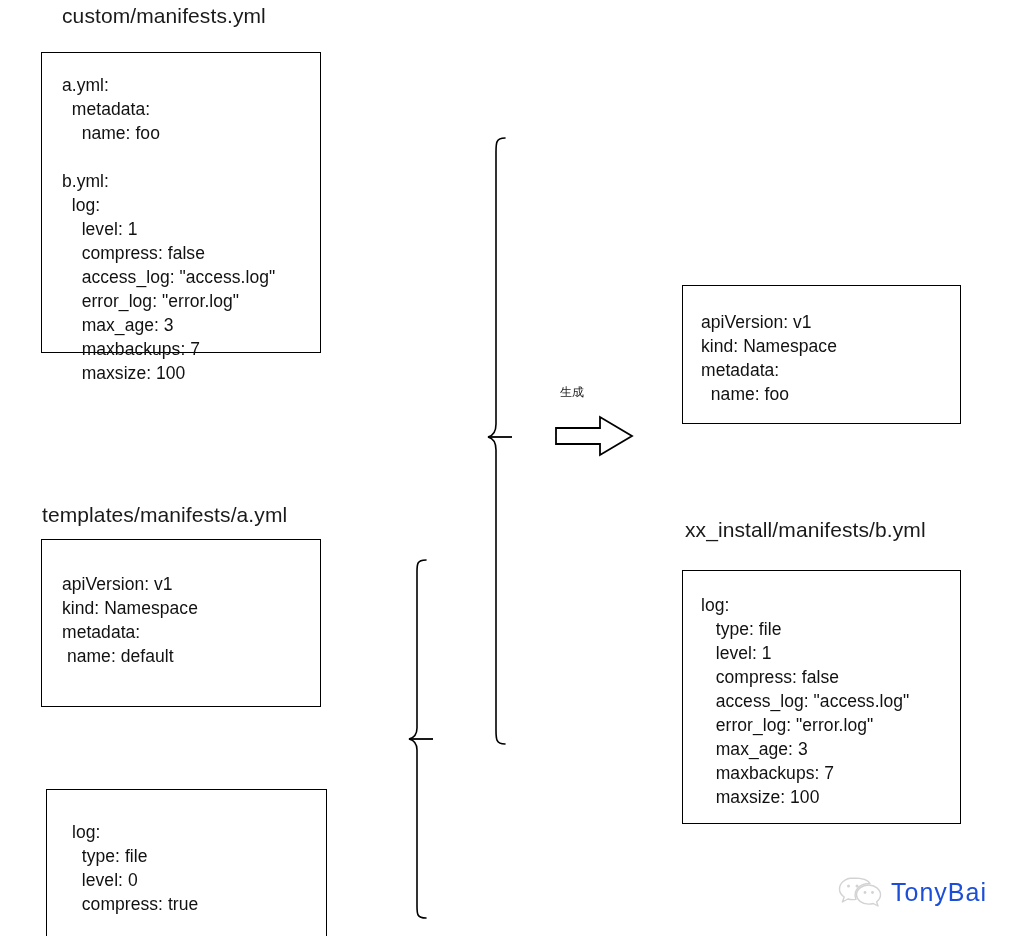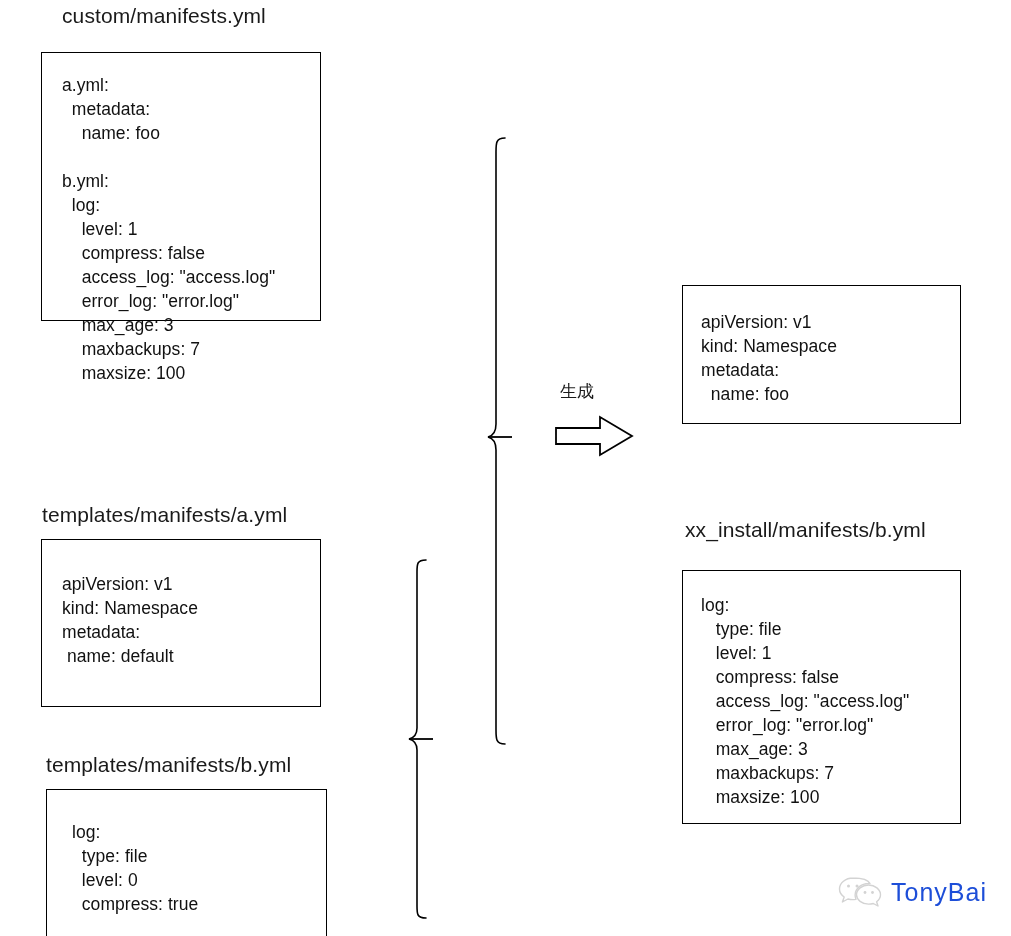--- a/index.html
+++ b/index.html
@@ -40,21 +40,21 @@
     font-family: "Liberation Sans", sans-serif;
     font-size: 17.5px;
     line-height: 24px;
     color: #111111;
     white-space: pre;
     letter-spacing: 0.05px;
   }
 
   
   #cap-custom   { left: 62px;  top: 4px; }
-  #box-custom   { left: 41px;  top: 52px;  width: 280px; height: 269px; }
+  #box-custom   { left: 41px;  top: 52px;  width: 280px; height: 301px; }
   #box-custom pre { position: absolute; left: 20px; top: 20px; }
 
   #cap-tpl-a    { left: 42px;  top: 503px; }
   #box-tpl-a    { left: 41px;  top: 539px; width: 280px; height: 168px; }
   #box-tpl-a pre { position: absolute; left: 20px; top: 32px; }
 
   #cap-tpl-b    { left: 46px;  top: 753px; }
   #box-tpl-b    { left: 46px;  top: 789px; width: 281px; height: 152px; }
   #box-tpl-b pre { position: absolute; left: 25px; top: 30px; }
 
@@ -68,21 +68,21 @@
   #box-out-b pre { position: absolute; left: 18px; top: 22px; }
 
   
   #brace-big   { position: absolute; left: 487px; top: 136px; width: 26px; height: 610px; }
   #brace-small { position: absolute; left: 408px; top: 558px; width: 26px; height: 362px; }
 
   #gen-label {
     position: absolute;
     left: 560px;
     top: 380px;
-    font-size: 17px;
+    font-size: 12px;
     line-height: 24px;
     color: #1a1a1a;
     white-space: nowrap;
   }
   #gen-arrow { position: absolute; left: 554px; top: 415px; width: 80px; height: 42px; }
 
   
   #watermark {
     position: absolute;
     left: 838px;
@@ -126,21 +126,20 @@
 
   <div class="caption" id="cap-tpl-a">templates/manifests/a.yml</div>
 
   <div class="codebox" id="box-tpl-a">
     <pre>apiVersion: v1
 kind: Namespace
 metadata:
  name: default</pre>
   </div>
 
-  <div class="caption" id="cap-tpl-b">templates/manifests/b.yml</div>
 
   <div class="codebox" id="box-tpl-b">
     <pre>log:
   type: file
   level: 0
   compress: true</pre>
   </div>
 
   <svg id="brace-small" viewBox="0 0 26 362" preserveAspectRatio="none">
     <path d="M 18 2 C 9 2 9 6 9 14 L 9 170 C 9 178 5 180 1 181 C 5 182 9 184 9 192 L 9 348 C 9 356 9 360 18 360" fill="none" stroke="#000000" stroke-width="1.6" stroke-linecap="round"></path>

